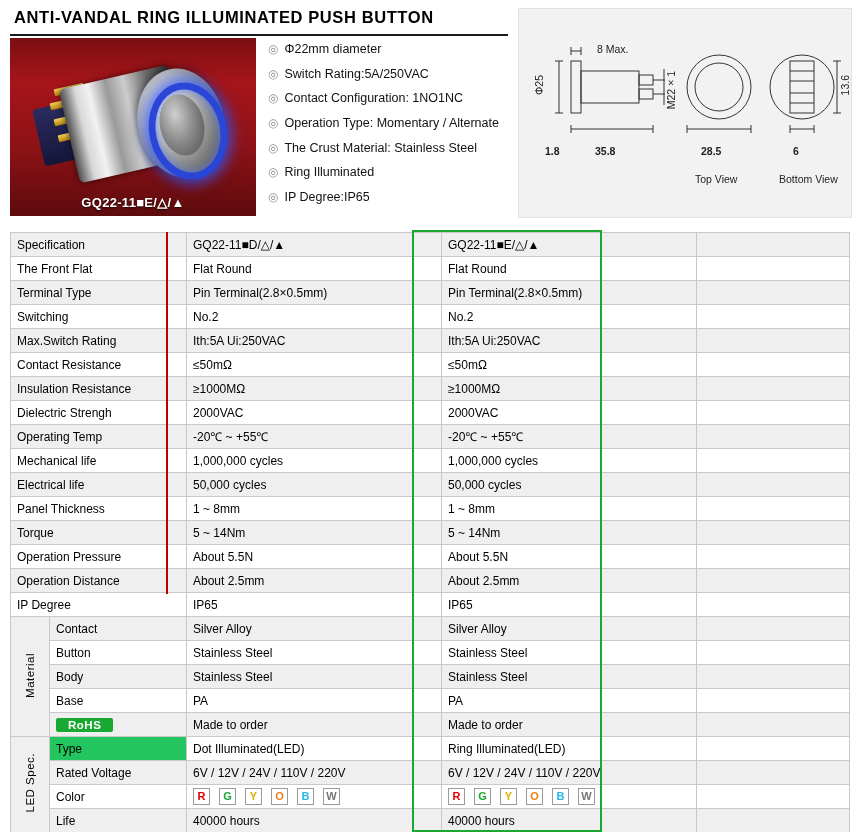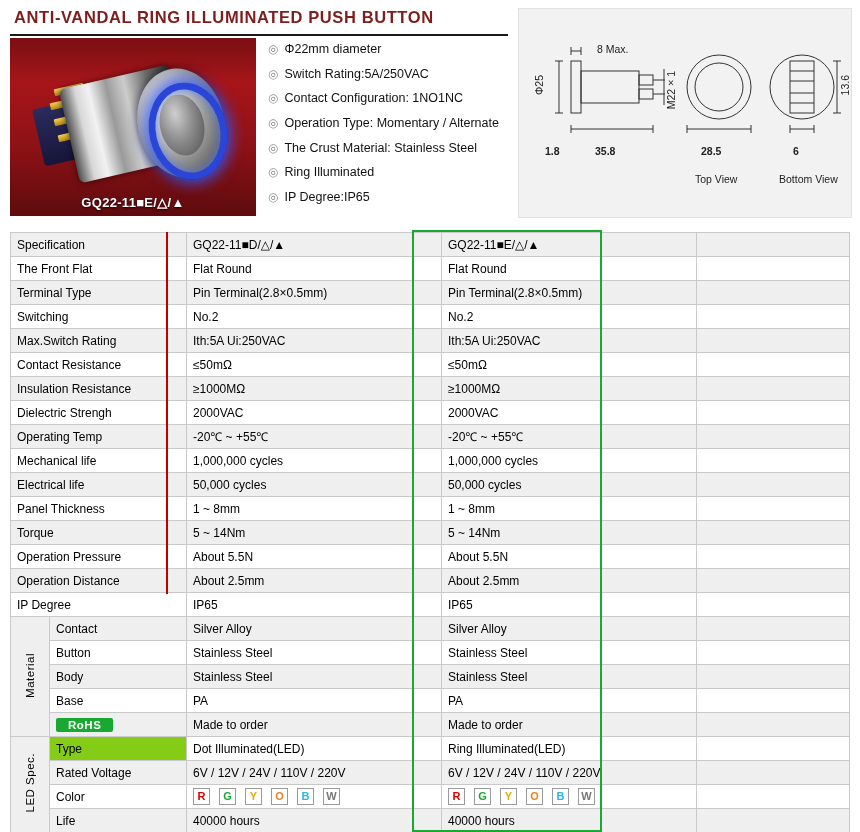--- a/index.html
+++ b/index.html
@@ -13,21 +13,21 @@
     overflow:hidden;
   }
   .page{position:relative;width:860px;height:832px;}
 
   
   .title-bar{
     position:absolute;left:10px;top:8px;width:498px;height:26px;
     border-bottom:2px solid #1a1a1a;
   }
   .title-bar .title{
-    font-size:16.5px;font-weight:bold;letter-spacing:.6px;color:#7f1d1d;
+    font-size:16.5px;font-weight:bold;letter-spacing:.6px;color:#000000;
     padding-left:4px;
   }
 
   
   .photo-box{
     position:absolute;left:10px;top:38px;width:246px;height:178px;
     background:linear-gradient(180deg,#7b0f12 0%,#a6151a 25%,#8e1216 60%,#5e0b0e 100%);
     overflow:hidden;
   }
   .photo-inner{position:absolute;inset:0;}
@@ -383,21 +383,21 @@
         </td>
         <td class="colv">Made to order</td>
         <td class="colv">Made to order</td>
         <td class="empty"></td>
       </tr>
 
       <tr>
         <td class="vcell" rowspan="4" style="background:#efefef;">
           <span class="vlabel">LED Spec.</span>
         </td>
-        <td class="subcell" style="background:#84cc16;margin-left:28px;">Type</td>
+        <td class="subcell" style="background:#22c55e;margin-left:28px;">Type</td>
         <td class="colv">Dot Illuminated(LED)</td>
         <td class="colv">Ring Illuminated(LED)</td>
         <td class="empty"></td>
       </tr>
       <tr class="shade">
         <td class="subcell">Rated Voltage</td>
         <td class="colv">6V / 12V / 24V / 110V / 220V</td>
         <td class="colv">6V / 12V / 24V / 110V / 220V</td>
         <td class="empty"></td>
       </tr>

